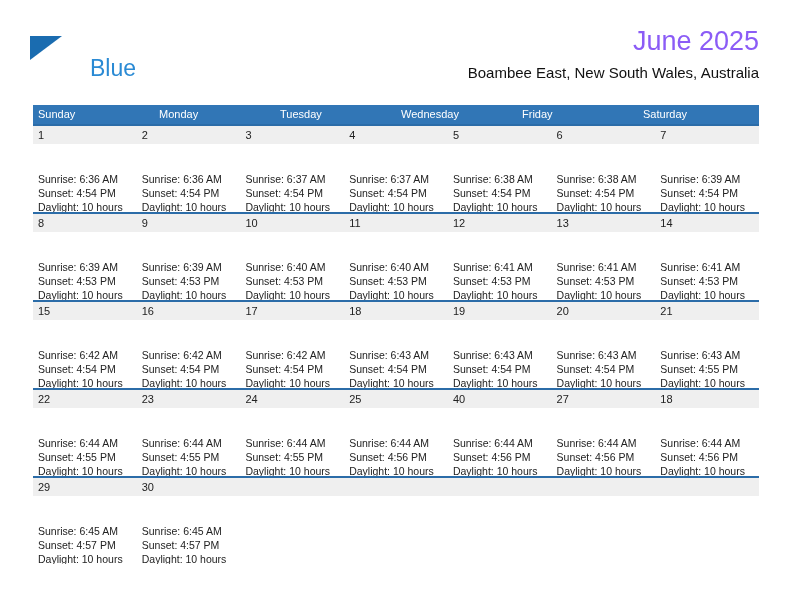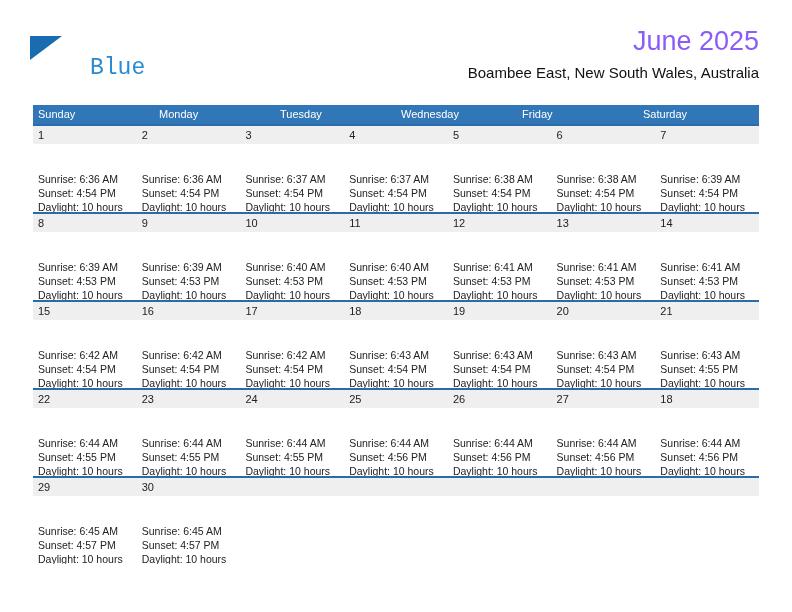--- a/index.html
+++ b/index.html
@@ -52,21 +52,20 @@
     border-bottom: 24px solid transparent;
     vertical-align: -7px;
     margin-left: -3px;
   }
   .brand-line2 {
     font-size: 23px;
     line-height: 24px;
     color: #2a8ad4;
     margin-left: 57px;
     margin-top: -2px;
-    font-family: Liberation Mono, monospace;
   }
   .title-block {
     position: absolute;
     right: 0;
     top: 0;
     text-align: right;
   }
   .cal-title {
     font-size: 27px;
     line-height: 34px;
@@ -428,21 +427,21 @@
             <div class="daynum">25</div>
           </div>
         <div class="details">
           <div>Sunrise: 6:44 AM</div>
           <div>Sunset: 4:56 PM</div>
           <div class="daylight">Daylight: 10 hours and 11 minutes.</div>
         </div>
       </div>
       <div class="daycell">
         <div class="daynum-band">
-            <div class="daynum">26</div>
+            <div class="daynum">40</div>
           </div>
         <div class="details">
           <div>Sunrise: 6:44 AM</div>
           <div>Sunset: 4:56 PM</div>
           <div class="daylight">Daylight: 10 hours and 11 minutes.</div>
         </div>
       </div>
       <div class="daycell">
         <div class="daynum-band">
             <div class="daynum">27</div>

